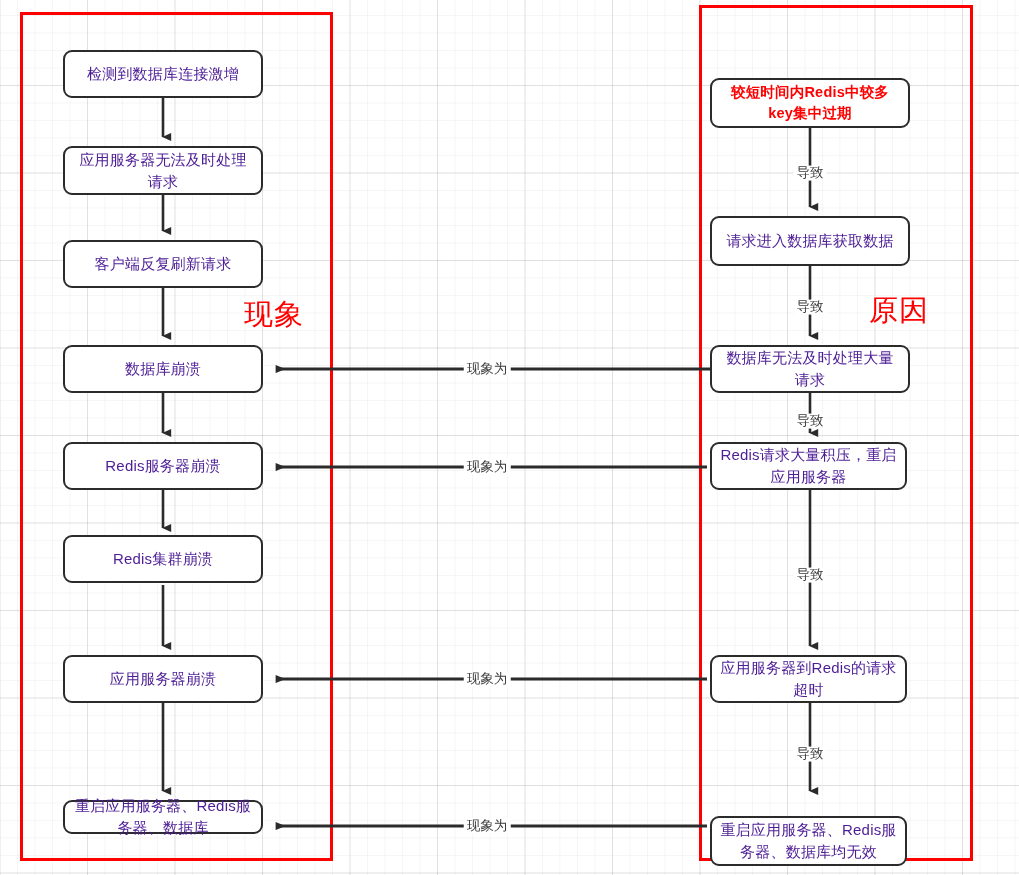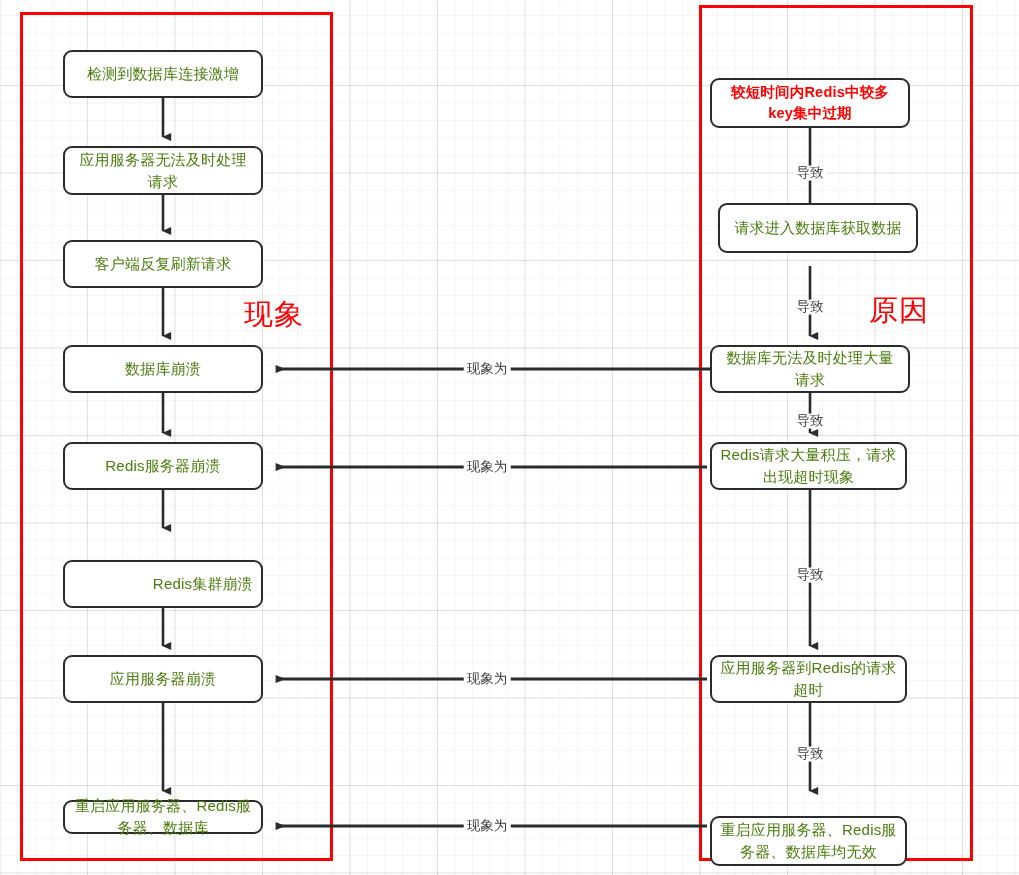--- a/index.html
+++ b/index.html
@@ -45,21 +45,21 @@
   .node {
     position: absolute;
     box-sizing: border-box;
     border: 2px solid #2b2b2b;
     border-radius: 9px;
     background: #ffffff;
     display: flex;
     align-items: center;
     justify-content: center;
     text-align: center;
-    color: #4d7c0f;
+    color: #4c1d95;
     font-size: 15px;
     line-height: 1.45;
     padding: 2px 8px;
     letter-spacing: 0.2px;
   }
   .node.emphasis {
     color: #FF0000;
     font-weight: bold;
     font-size: 14.5px;
   }
@@ -133,40 +133,40 @@
       </div>
       <div class="node" style="left: 63px; top: 240px; width: 200px; height: 48px; border-color: rgb(43, 43, 43); text-align: center;">
         <span>客户端反复刷新请求</span>
       </div>
       <div class="node" style="left: 63px; top: 345px; width: 200px; height: 48px; border-color: rgb(43, 43, 43);">
         <span>数据库崩溃</span>
       </div>
       <div class="node" style="left: 63px; top: 442px; width: 200px; height: 48px; border-color: rgb(43, 43, 43);">
         <span>Redis服务器崩溃</span>
       </div>
-      <div class="node" style="left: 63px; top: 560px; width: 200px; height: 48px; border-color: rgb(43, 43, 43); justify-content: flex-end;">
+      <div class="node" style="left: 63px; top: 535px; width: 200px; height: 48px; border-color: rgb(43, 43, 43);">
         <span>Redis集群崩溃</span>
       </div>
       <div class="node" style="left: 63px; top: 655px; width: 200px; height: 48px; border-color: rgb(43, 43, 43);">
         <span>应用服务器崩溃</span>
       </div>
       <div class="node" style="left: 63px; top: 800px; width: 200px; height: 34px; border-color: rgb(43, 43, 43);">
         <span>重启应用服务器、Redis服务器、数据库</span>
       </div>
       <div class="node emphasis" style="left: 710px; top: 78px; width: 200px; height: 50px; border-color: rgb(43, 43, 43); justify-content: flex-end;">
         <span>较短时间内Redis中较多key集中过期</span>
       </div>
-      <div class="node" style="left: 710px; top: 203px; width: 200px; height: 50px; border-color: rgb(43, 43, 43); margin-left: 8px;">
+      <div class="node" style="left: 710px; top: 216px; width: 200px; height: 50px; border-color: rgb(43, 43, 43);">
         <span>请求进入数据库获取数据</span>
       </div>
       <div class="node" style="left: 710px; top: 345px; width: 200px; height: 48px; border-color: rgb(43, 43, 43);">
         <span>数据库无法及时处理大量请求</span>
       </div>
       <div class="node" style="left: 710px; top: 442px; width: 197px; height: 48px; border-color: rgb(43, 43, 43);">
-        <span>Redis请求大量积压，请求出现超时现象</span>
+        <span>Redis请求大量积压，重启应用服务器</span>
       </div>
       <div class="node" style="left: 710px; top: 655px; width: 197px; height: 48px; border-color: rgb(43, 43, 43);">
         <span>应用服务器到Redis的请求超时</span>
       </div>
       <div class="node" style="left: 710px; top: 800px; width: 197px; height: 50px; border-color: rgb(43, 43, 43); margin-top: 16px;">
         <span>重启应用服务器、Redis服务器、数据库均无效</span>
       </div>
       <div class="group-title" style="left: 274px; top: 315px; color: rgb(255, 0, 0);">现象</div>
       <div class="group-title" style="left: 899px; top: 311px; color: rgb(255, 0, 0);">原因</div>
       <div class="edge-label" style="left: 810px; top: 173px;">导致</div>

